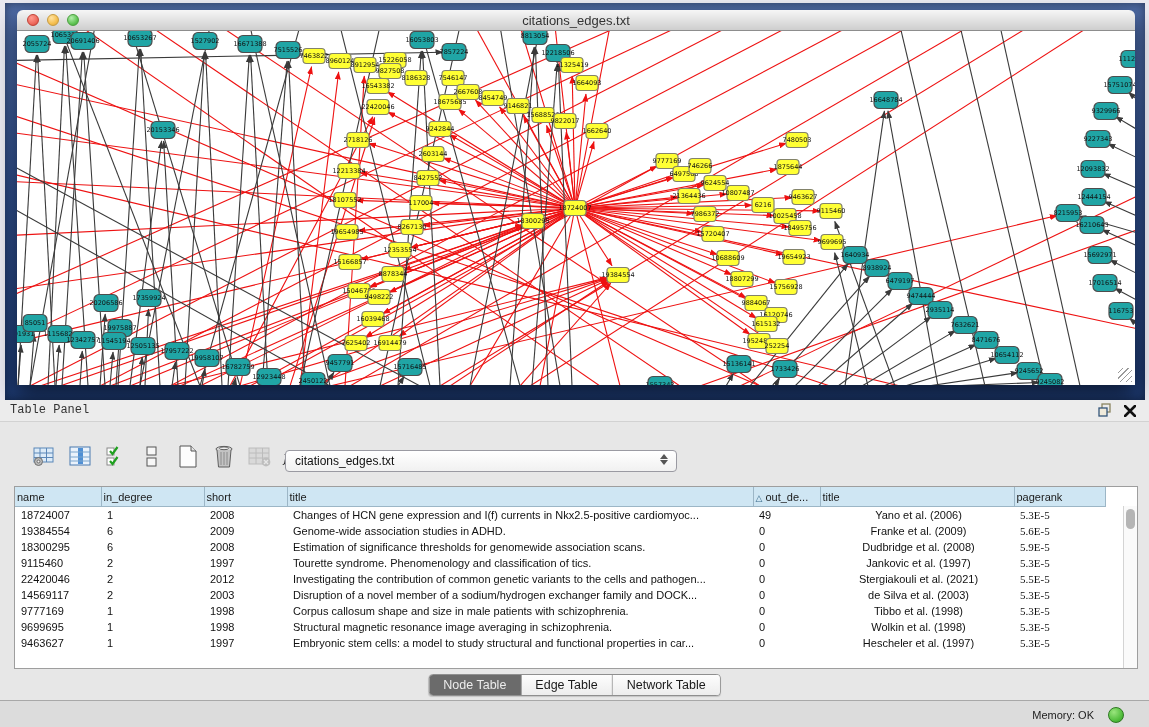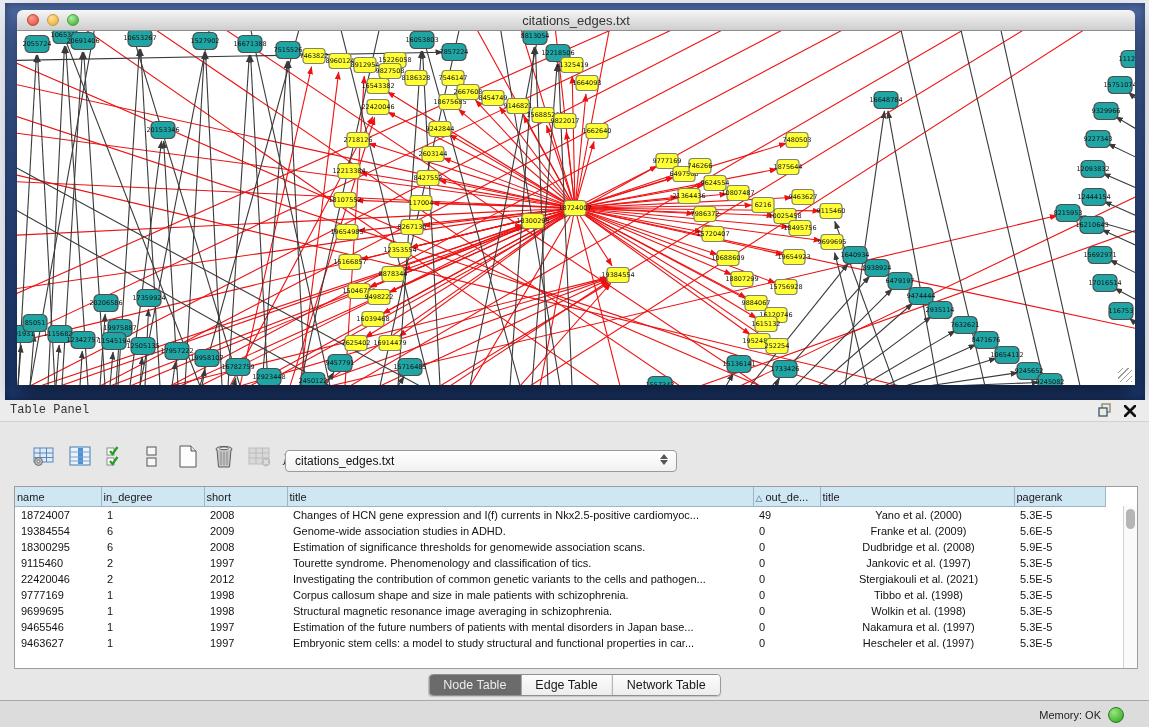--- a/index.html
+++ b/index.html
@@ -43,36 +43,36 @@
   .dd-down{border-top:5px solid #555;}
   
   .grid-wrap{position:absolute;left:14px;top:86px;width:1124px;height:183px;box-sizing:border-box;
     border:1px solid #9e9e9e;background:#fff;overflow:hidden;}
   table.grid{border-collapse:collapse;table-layout:fixed;width:1090px;}
   table.grid th{height:19px;background:#cfe6f3;border:1px solid #9cb6c6;border-top:none;
     font-size:11px;font-weight:normal;color:#1a1a1a;text-align:left;overflow:hidden;white-space:nowrap;padding:0 2px;}
   table.grid th:first-child{border-left:none;}
   table.grid td{height:16px;font-size:11px;color:#111;white-space:nowrap;overflow:hidden;padding:0 3px 0 6px;}
   td.c-center{text-align:center;padding-left:0;}
-  td.c-pr{padding-left:14px;}
+  td.c-pr{padding-left:14px;font-family:Liberation Serif, serif;}
   .sort-tri{color:#3a6a8a;font-size:9px;margin-right:3px;}
   .vscroll{position:absolute;right:0;top:19px;bottom:0;width:13px;background:#fafafa;border-left:1px solid #d4d4d4;}
   .vthumb{position:absolute;left:2px;top:3px;width:9px;height:20px;border-radius:5px;background:#b5b5b5;}
   
   .tabs{position:absolute;left:50%;transform:translateX(-50%);top:274px;display:flex;
     border:1px solid #8f8f8f;border-radius:4px;overflow:hidden;background:#fff;
     box-shadow:0 1px 1px rgba(0,0,0,.15);}
   .tab{height:20px;line-height:20px;font-size:12.5px;text-align:right;color:#1a1a1a;
     background:linear-gradient(#fdfdfd,#ededed);border-right:1px solid #9a9a9a;padding:0 14px;cursor:pointer;}
   .tab:last-child{border-right:none;}
   .tab.selected{background:#6b6b6b;color:#ececec;}
   
   .statusbar{position:absolute;left:0;bottom:0;width:100%;height:27px;background:#dcdcdc;
     border-top:1px solid #a8a8a8;box-sizing:border-box;}
-  .mem{position:absolute;right:25px;top:6px;display:flex;align-items:center;gap:7px;}
+  .mem{position:absolute;right:25px;top:6px;display:flex;align-items:center;gap:14px;}
   .mem-label{font-size:11px;color:#222;}
   .mem-dot{width:14px;height:14px;border-radius:50%;
     background:radial-gradient(circle at 35% 30%,#9ae57e,#4fbc3a 65%,#349428);border:1px solid #2e7a22;}
 </style>
 </head>
 <body>
 
 <div class="desktop"></div>
 
 <div class="net-window">
@@ -855,21 +855,21 @@
             <th>pagerank</th>
           </tr>
         </thead>
       <tbody id="grid-body">
           <tr>
             <td>18724007</td>
             <td>1</td>
             <td>2008</td>
             <td>Changes of HCN gene expression and I(f) currents in Nkx2.5-positive cardiomyoc...</td>
             <td>49</td>
-            <td class="c-center">Yano et al. (2000)</td>
+            <td class="c-center">Yano et al. (2006)</td>
             <td class="c-pr">5.3E-5</td>
           </tr>
           <tr>
             <td>19384554</td>
             <td>6</td>
             <td>2009</td>
             <td>Genome-wide association studies in ADHD.</td>
             <td>0</td>
             <td class="c-center">Franke et al. (2009)</td>
             <td class="c-pr">5.6E-5</td>
@@ -895,44 +895,44 @@
           <tr>
             <td>22420046</td>
             <td>2</td>
             <td>2012</td>
             <td>Investigating the contribution of common genetic variants to the cells and pathogen...</td>
             <td>0</td>
             <td class="c-center">Stergiakouli et al. (2021)</td>
             <td class="c-pr">5.5E-5</td>
           </tr>
           <tr>
+            <td>14569117</td>
+            <td>2</td>
+            <td>2003</td>
+            <td>Disruption of a novel member of a sodium/hydrogen exchanger family and DOCK...</td>
+            <td>0</td>
+            <td class="c-center">de Silva et al. (2003)</td>
+            <td class="c-pr">5.3E-5</td>
+          </tr>
+          <tr>
             <td>9777169</td>
             <td>1</td>
             <td>1998</td>
             <td>Corpus callosum shape and size in male patients with schizophrenia.</td>
             <td>0</td>
             <td class="c-center">Tibbo et al. (1998)</td>
             <td class="c-pr">5.3E-5</td>
           </tr>
           <tr>
             <td>9699695</td>
             <td>1</td>
             <td>1998</td>
             <td>Structural magnetic resonance image averaging in schizophrenia.</td>
             <td>0</td>
             <td class="c-center">Wolkin et al. (1998)</td>
-            <td class="c-pr">5.3E-5</td>
-          </tr>
-          <tr>
-            <td>9465546</td>
-            <td>1</td>
-            <td>1997</td>
-            <td>Estimation of the future numbers of patients with mental disorders in Japan base...</td>
-            <td>0</td>
-            <td class="c-center">Nakamura et al. (1997)</td>
             <td class="c-pr">5.3E-5</td>
           </tr>
           <tr>
             <td>9463627</td>
             <td>1</td>
             <td>1997</td>
             <td>Embryonic stem cells: a model to study structural and functional properties in car...</td>
             <td>0</td>
             <td class="c-center">Hescheler et al. (1997)</td>
             <td class="c-pr">5.3E-5</td>

